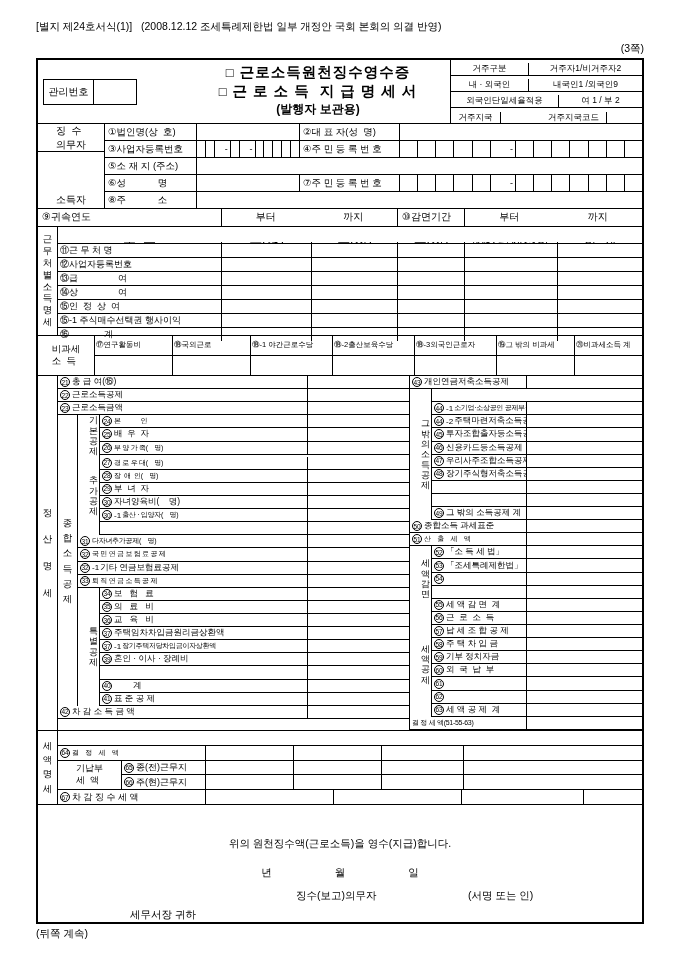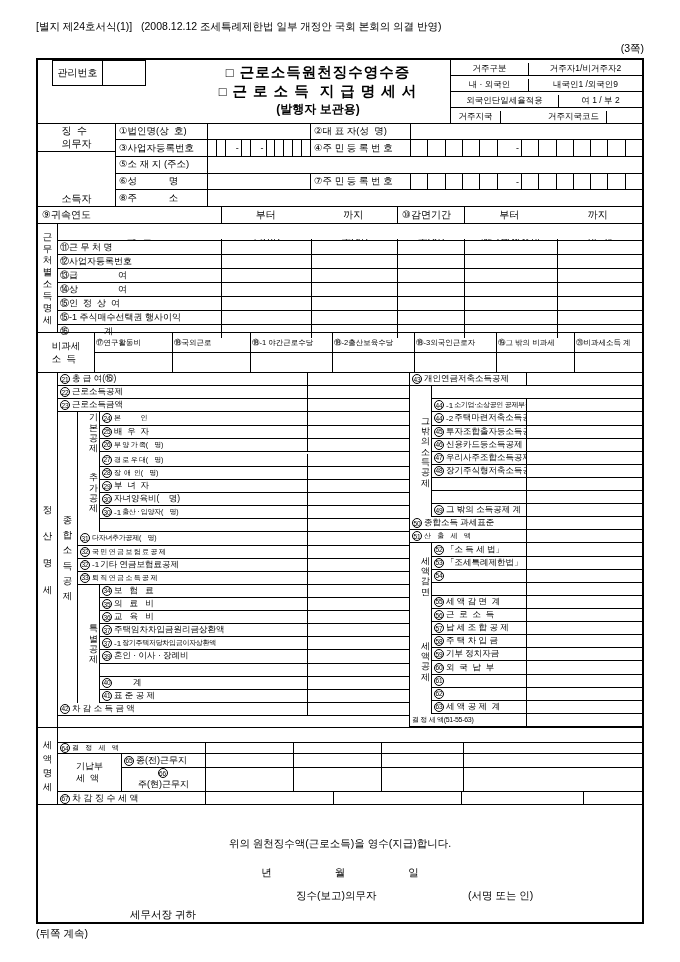--- a/index.html
+++ b/index.html
@@ -5,21 +5,21 @@
   * { box-sizing: border-box; margin: 0; padding: 0; }
   html,body { width: 680px; height: 962px; background: #fff; color: #000;
     font-family: "Liberation Sans", "DejaVu Sans", sans-serif; }
   body { padding: 20px 36px 0 36px; overflow: hidden; }
   .topline { font-size: 10.5px; white-space: pre; }
   .pagemark { font-size: 10.5px; text-align: right; margin-top: 8px; }
   .form-box { width: 608px; height: 866px; border: 2px solid #000; margin-top: 2px;
     display: flex; flex-direction: column; }
   
   .hdr { height: 66px; display: flex; }
-  .hdr-left { width: 148px; display: flex; align-items: flex-start; padding-left: 14px; }
+  .hdr-left { width: 148px; display: flex; align-items: center; padding-left: 5px; }
   .mgmt { display: flex; border: 1px solid #000; height: 26px; }
   .mgmt-l { width: 50px; border-right: 1px solid #000; font-size: 10px;
     display: flex; align-items: center; justify-content: center; }
   .mgmt-v { width: 42px; }
   .hdr-c { flex: 1; text-align: center; padding-top: 3px; }
   .tl { font-size: 14.5px; font-weight: bold; letter-spacing: 1px; line-height: 1.3; white-space: pre; }
   .cb { font-size: 13px; font-weight: normal; margin-right: 5px; }
   .sub { font-size: 12px; font-weight: bold; }
   .hdr-r { width: 192px; border-left: 1px solid #000; display: flex; flex-direction: column; font-size: 8.5px; }
   .rrow { flex: 1; display: flex; border-bottom: 1px solid #000; align-items: flex-end; }
@@ -28,21 +28,21 @@
     padding: 0 1px; white-space: nowrap; }
   .rc.bl { border-right: 1px solid #000; }
   .rc.wf { flex: 1; }
   
   .sec { border-top: 1px solid #000; }
   .vstrip { border-right: 1px solid #000; display: flex; align-items: center; justify-content: center; }
   .vtext { width: 12px; word-break: break-all; text-align: center; font-size: 9.5px; line-height: 1.25; }
   .lh16 { line-height: 1.6; } .lh28 { line-height: 2.8; } .lh15 { line-height: 1.5; }
   
   .party { height: 88px; display: flex; }
-  .pstrip { width: 78px; border-right: 1px solid #000; display: flex; flex-direction: column; font-size: 10px; gap: 40px; }
+  .pstrip { width: 67px; border-right: 1px solid #000; display: flex; flex-direction: column; font-size: 10px; gap: 40px; }
   .psw { flex: 3; border-bottom: 1px solid #000; display: flex; flex-direction: column;
     align-items: center; justify-content: center; line-height: 1.35; white-space: pre; }
   .pse { flex: 2; display: flex; align-items: center; justify-content: center; }
   .pmain { flex: 1; display: flex; flex-direction: column; }
   .prow { flex: 1; display: flex; border-bottom: 1px solid #000; }
   .prow:last-child { border-bottom: none; }
   .pc { border-right: 1px solid #000; display: flex; align-items: center; padding: 0 3px;
     font-size: 9.5px; overflow: hidden; white-space: pre; }
   .pc.wf { flex: 1; border-right: none; }
   .w92{width:92px} .w103{width:103px} .w100{width:100px}
@@ -58,21 +58,21 @@
   .aw1{width:184px} .aw2{width:176px} .aw3{width:67px}
   
   .income { height: 109px; display: flex; }
   .istrip { width: 20px; }
   .icol { flex: 1; display: flex; flex-direction: column; }
   .ihead { height: 17px; display: flex; border-bottom: 1px solid #000; }
   #income-rows { flex: 1; display: flex; flex-direction: column; }
   .irow { flex: 1; display: flex; border-bottom: 1px solid #000; }
   #income-rows .irow:last-child { border-bottom: none; }
   .hd, .cell { border-right: 1px solid #000; display: flex; align-items: center; overflow: hidden; }
-  .hd { justify-content: center; font-size: 10px; white-space: pre; margin-top: 15px; }
+  .hd { justify-content: center; font-size: 13px; white-space: pre; margin-top: 15px; }
   .hd.wf, .cell.wf { flex: 1; border-right: none; }
   .cell.lab { padding: 0 2px; font-size: 9px; white-space: pre; }
   
   .nontax { height: 42px; display: flex; }
   .nstrip { width: 57px; border-right: 1px solid #000; display: flex; flex-direction: column;
     align-items: center; justify-content: center; font-size: 9.5px; line-height: 1.3; white-space: pre; }
   .ncols { flex: 1; display: flex; }
   .ncol { display: flex; flex-direction: column; border-right: 1px solid #000; }
   .ncol.wf { flex: 1; border-right: none; }
   .nlab { height: 20px; border-bottom: 1px solid #000; display: flex; align-items: center;
@@ -615,21 +615,21 @@
 세  액</div>
           <div class="pcol">
             <div class="ptrow bb">
               <div class="lab" style="width: 84px;"><span class="cn">65</span><span class="lt">종(전)근무지</span></div>
               <div class="cell" style="width: 88px;"></div>
               <div class="cell" style="width: 88px;"></div>
               <div class="cell" style="width: 82px;"></div>
               <div class="cell wf"></div>
             </div>
             <div class="ptrow">
-              <div class="lab" style="width: 84px; flex-direction: column;"><span class="cn">66</span><span class="lt">주(현)근무지</span></div>
+              <div class="lab" style="width: 84px;"><span class="cn">66</span><span class="lt">주(현)근무지</span></div>
               <div class="cell" style="width: 88px;"></div>
               <div class="cell" style="width: 88px;"></div>
               <div class="cell" style="width: 82px;"></div>
               <div class="cell wf"></div>
             </div>
           </div>
         </div>
         <div class="trow">
           <div class="lab" style="width: 148px;"><span class="cn">67</span><span class="lt">차 감 징 수 세 액</span></div>
           <div class="cell" style="width: 88px;"></div>

